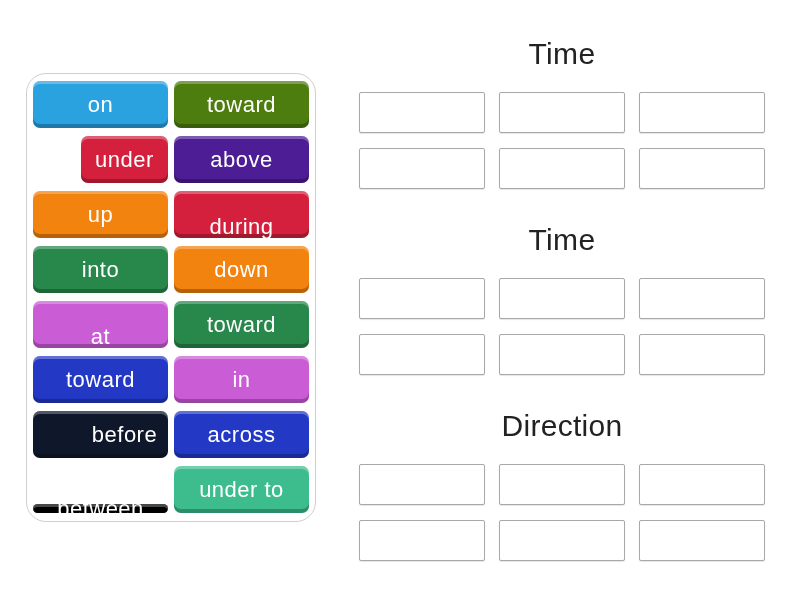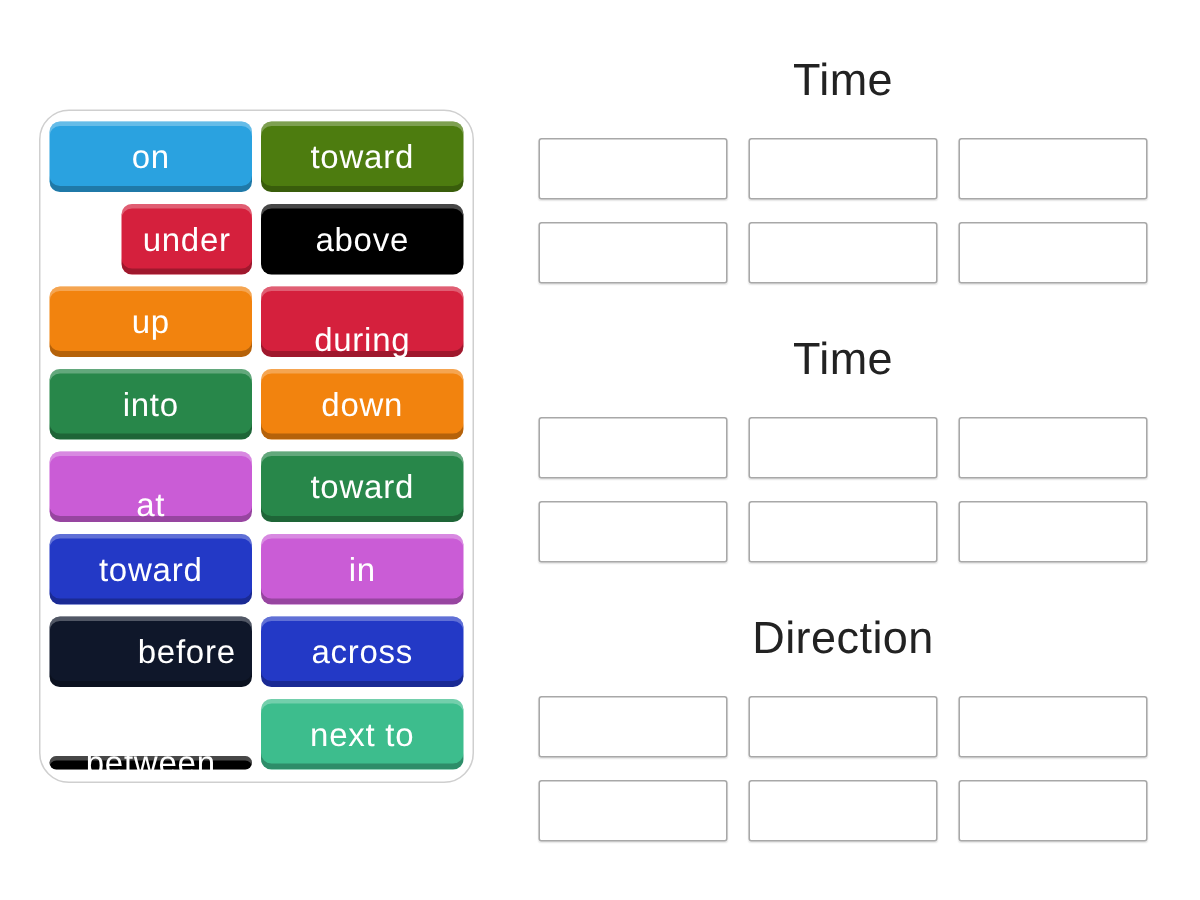--- a/index.html
+++ b/index.html
@@ -96,21 +96,21 @@
   </div>
 
   <div class="tile" style="background: #4d7c0f;">
     <span>toward</span>
   </div>
 
   <div class="tile" style="background: rgb(213, 32, 61); margin-left: 48px;">
     <span>under</span>
   </div>
 
-  <div class="tile" style="background: #000000;">
+  <div class="tile" style="background: #4c1d95;">
     <span>above</span>
   </div>
 
   <div class="tile" style="background: rgb(242, 131, 14);">
     <span>up</span>
   </div>
 
   <div class="tile" style="background: rgb(213, 32, 61); align-items: flex-end;">
     <span>during</span>
   </div>
@@ -145,21 +145,21 @@
 
   <div class="tile" style="background: rgb(35, 57, 198);">
     <span>across</span>
   </div>
 
   <div class="tile" style="background: #000000; margin-top: 38px;">
     <span>between</span>
   </div>
 
   <div class="tile" style="background: rgb(61, 189, 141);">
-    <span>next to</span>
+    <span>under to</span>
   </div>
 </div>
   </div>
 
   <div class="groups" id="groups">
   <section class="group">
     <h2 class="group-title">Time</h2>
     <div class="slots">
   <div class="slot"></div>
 

